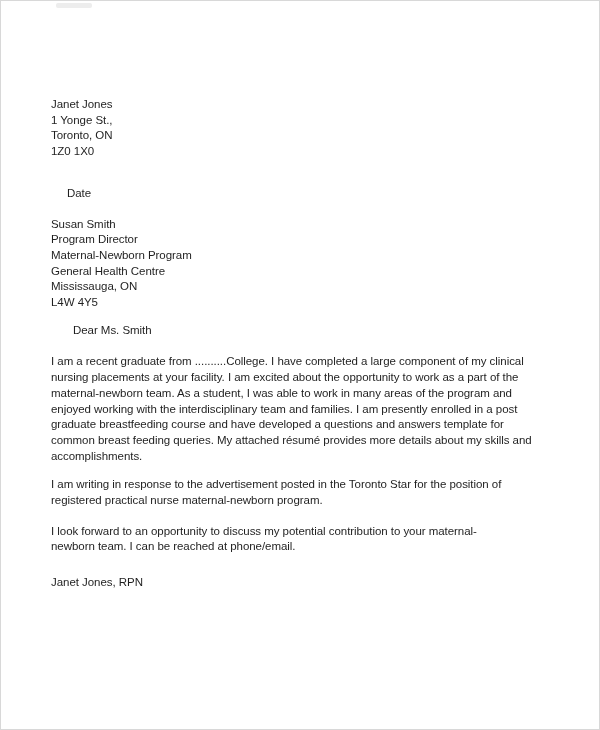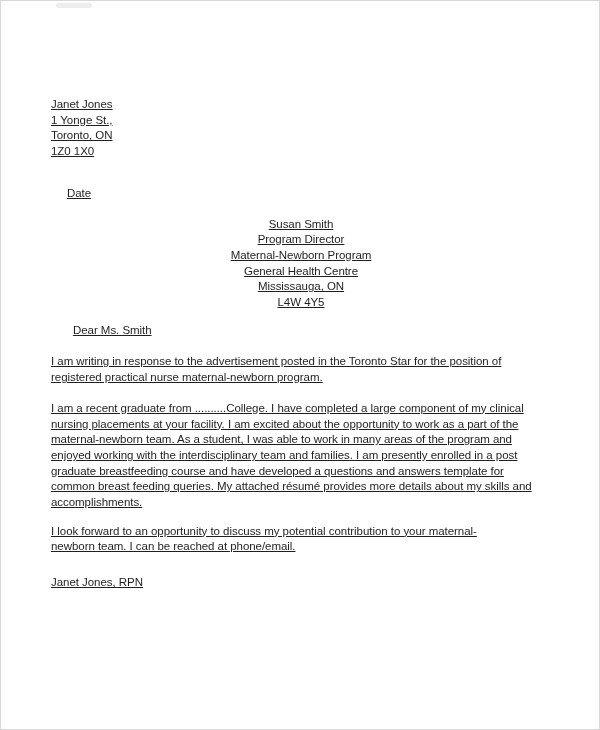--- a/index.html
+++ b/index.html
@@ -15,28 +15,27 @@
   }
   .page {
     box-sizing: border-box;
     width: 100%;
     height: 100%;
     padding: 96px 48px 0 50px;
     color: #1f1f1f;
     font-size: 11.5px;
     line-height: 15.7px;
     letter-spacing: -0.05px;
-    text-decoration: underline;
   }
   .block {
     white-space: pre-line;
   }
   .sender-block    { margin: 0 0 26px 0; }
   .date-line       { margin: 0 0 15px 16px; }
-  .recipient-block { margin: 0 0 12px 0; text-align: center; }
+  .recipient-block { margin: 0 0 12px 0; }
   .salutation      { margin: 0 0 16px 0; padding-left: 22px; }
   .para-1          { margin: 0 0 15px 0; }
   .para-2          { margin: 0 0 13px 0; }
   .para-3          { margin: 0 0 20px 0; }
   .closing         { margin: 0 0 14px 0; }
   .signature       { margin: 0; }
   .scan-artifact {
     position: absolute;
     left: 55px;
     top: 2px;
@@ -61,29 +60,29 @@
 
   <div class="block recipient-block">Susan Smith
 Program Director
 Maternal-Newborn Program
 General Health Centre
 Mississauga, ON
 L4W 4Y5</div>
 
   <div class="block salutation">Dear Ms. Smith</div>
 
-  <div class="block para-1">I am writing in response to the advertisement posted in the Toronto Star for the position of
-registered practical nurse maternal-newborn program.</div>
-
   <div class="block para-2">I am a recent graduate from ..........College. I have completed a large component of my clinical
 nursing placements at your facility. I am excited about the opportunity to work as a part of the
 maternal-newborn team. As a student, I was able to work in many areas of the program and
 enjoyed working with the interdisciplinary team and families. I am presently enrolled in a post
 graduate breastfeeding course and have developed a questions and answers template for
 common breast feeding queries. My attached résumé provides more details about my skills and
 accomplishments.</div>
+
+  <div class="block para-1">I am writing in response to the advertisement posted in the Toronto Star for the position of
+registered practical nurse maternal-newborn program.</div>
 
   <div class="block para-3">I look forward to an opportunity to discuss my potential contribution to your maternal-
 newborn team. I can be reached at phone/email.</div>
 
 
   <div class="block signature">Janet Jones, RPN</div>
 </div>
 
 </body></html>

